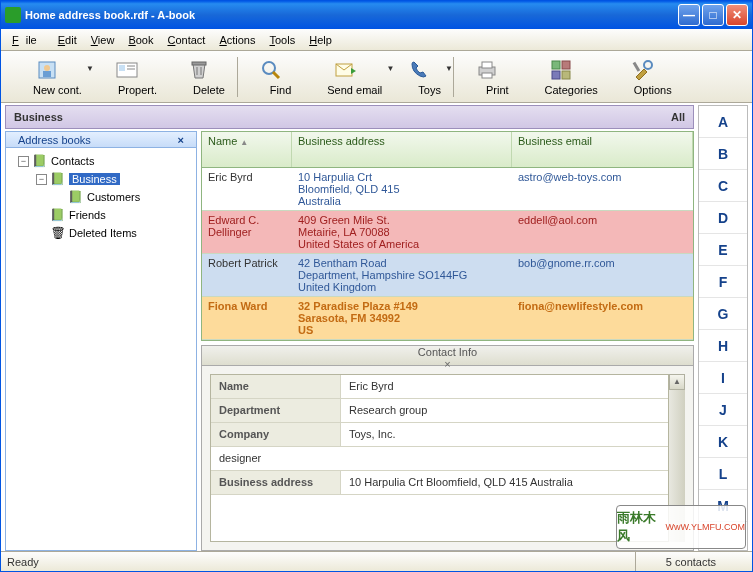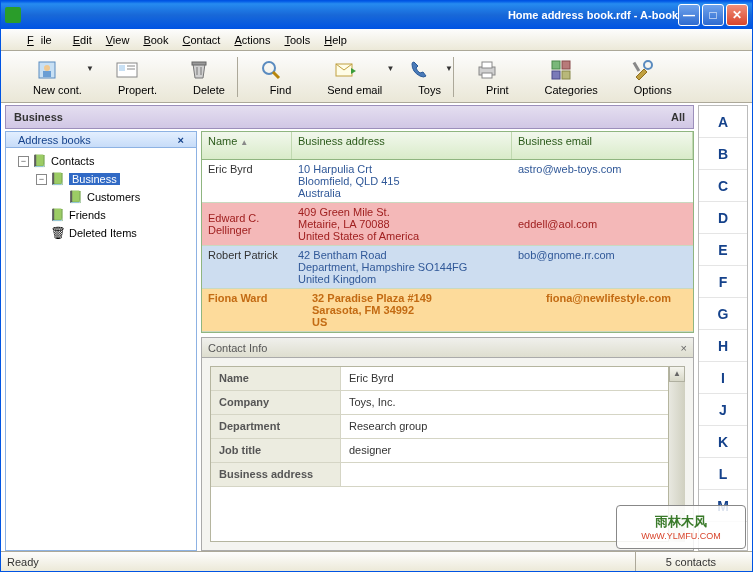--- a/index.html
+++ b/index.html
@@ -1,26 +1,26 @@
 <!DOCTYPE html>
 <html><head>
 <meta charset="utf-8">
 <style>
 * { box-sizing: border-box; margin: 0; padding: 0; font-family: Tahoma, sans-serif; font-size: 11px; }
 body { background: #fff; width: 753px; height: 572px; overflow: hidden; border: 1px solid #0054E3; position: relative; }
 
 .titlebar { height: 28px; background: linear-gradient(to bottom, #0058e6 0%, #268BF0 10%, #1868d8 50%, #0054E3 100%); display: flex; align-items: center; padding: 0 4px; color: white; font-weight: bold; font-size: 12px; }
 .titlebar .app-icon { width: 16px; height: 16px; background: #2a9d2a; border-radius: 2px; margin-right: 4px; display:inline-block; }
-.titlebar .title-text { flex: 1; text-align: right; }
+.titlebar .title-text { flex: 1; }
 .win-btns { display: flex; gap: 2px; }
 .win-btn { width: 22px; height: 22px; border-radius: 3px; border: 1px solid #fff; display: flex; align-items: center; justify-content: center; color: white; font-weight: bold; font-size: 12px; cursor: pointer; }
 .win-min, .win-max { background: linear-gradient(#6fa3ec, #2e6bd0); }
 .win-close { background: linear-gradient(#f08f7a, #d9452c); }
 
-.menubar { height: 22px; background: linear-gradient(#fdfdfd, #ece9d8); border-bottom: 1px solid #aca899; display: flex; align-items: center; padding: 0 19px; }
+.menubar { height: 22px; background: linear-gradient(#fdfdfd, #ece9d8); border-bottom: 1px solid #aca899; display: flex; align-items: center; padding: 0 4px; }
 .menubar span { padding: 2px 7px; cursor: pointer; }
 .menubar span u { text-decoration: underline; }
 
 .toolbar { height: 52px; background: linear-gradient(#fdfdfd, #eae7d7); border-bottom: 1px solid #aca899; display: flex; align-items: center; padding: 2px 4px; }
 .tool { display: flex; flex-direction: column; align-items: center; padding: 2px 8px; cursor: pointer; position: relative; }
 .tool-icon { width: 24px; height: 24px; display: flex; align-items: center; justify-content: center; font-size: 18px; }
 .tool-label { margin-top: 2px; color: #000; padding-left: 20px; }
 .tool-sep { width: 1px; height: 40px; background: #aca899; margin: 0 4px; }
 .tool-drop { position: absolute; right: -4px; top: 8px; font-size: 8px; color: #333; }
 
@@ -39,56 +39,56 @@
 .tree-exp { width: 11px; height: 11px; border: 1px solid #888; font-size: 9px; line-height: 9px; text-align: center; margin-right: 3px; background: #fff; color: #555; }
 .tree-icon { width: 16px; height: 16px; margin-right: 3px; display: inline-flex; align-items: center; justify-content: center; font-size: 12px; }
 .tree-label.selected { background: #316ac5; color: white; padding: 0 3px; }
 .indent-1 { padding-left: 10px; }
 .indent-2 { padding-left: 28px; }
 .indent-3 { padding-left: 46px; }
 
 .content { flex: 1; display: flex; flex-direction: column; margin-left: 4px; }
 
 .grid { border: 1px solid #8fb580; }
-.grid-header { display: flex; background: linear-gradient(#f2f8ed, #d9ebc9); height: 28px; border-bottom: 1px solid #8fb580; }
+.grid-header { display: flex; background: linear-gradient(#f2f8ed, #d9ebc9); height: 36px; border-bottom: 1px solid #8fb580; }
 .grid-header div { padding: 3px 6px; color: #2b5a1a; border-right: 1px solid #c0d8b0; cursor: pointer; }
 .col-name { width: 90px; }
 .col-addr { width: 220px; }
 .col-email { flex: 1; }
 .sort-ind { font-size: 8px; color: #888; margin-left: 3px; }
 
 .grid-body { }
 .grid-row { display: flex; border-bottom: 1px solid #c9d9c0; }
 .grid-row > div { padding: 3px 6px; }
 .row-white { background: #fff; color: #333; }
 .row-white .col-addr, .row-white .col-email { color: #305898; }
-.row-red { background: #f4b8b8; color: #a02020; align-items: center; }
+.row-red { background: #f4b8b8; color: #a02020; }
 .row-blue { background: #cdddf0; color: #333; }
 .row-blue .col-addr, .row-blue .col-email { color: #305898; }
-.row-orange { background: #fddb9b; color: #c36b13; font-weight: bold; gap: 14px; }
+.row-orange { background: #fddb9b; color: #c36b13; font-weight: bold; }
 
 .alpha-bar { position: absolute; right: 4px; top: 104px; bottom: 20px; width: 50px; background: #fff; border: 1px solid #bbb; }
 .alpha-bar div { height: 32px; display: flex; align-items: center; justify-content: center; font-weight: bold; color: #15428b; font-size: 14px; cursor: pointer; border-bottom: 1px solid #e5e5e5; }
 
 .detail-panel { border: 1px solid #aaa; margin-top: 4px; flex: 1; display: flex; flex-direction: column; background: #f4f4f0; min-height: 0; }
-.detail-header { height: 20px; background: linear-gradient(#f0f0ec, #dedecf); display: flex; align-items: center; padding: 0 6px; border-bottom: 1px solid #aaa; color: #555; }
+.detail-header { height: 20px; background: linear-gradient(#f0f0ec, #dedecf); display: flex; align-items: center; padding: 0 18px; border-bottom: 1px solid #aaa; color: #555; flex-direction: column; }
 .detail-header span:first-child { flex: 1; }
 .detail-body { flex: 1; padding: 8px; overflow: hidden; display: flex; }
 .detail-table { border: 1px solid #b5b59f; flex: 1; background: #fff; }
 .detail-row { display: flex; border-bottom: 1px solid #d5d5c5; height: 24px; align-items: stretch; }
 .detail-label { width: 130px; background: #ecece0; padding: 5px 8px; font-weight: bold; color: #555; border-right: 1px solid #d5d5c5; }
 .detail-value { flex: 1; padding: 5px 8px; color: #333; }
 .detail-scroll { width: 16px; background: linear-gradient(to right, #e8e8e0, #d0d0c0); }
 .scroll-btn { height: 16px; background: linear-gradient(#f5f5ee, #d8d8c8); border: 1px solid #b0b0a0; font-size: 8px; text-align: center; line-height: 14px; cursor: pointer; color: #666; }
 
 .statusbar { position: absolute; bottom: 0; left: 0; right: 0; height: 20px; background: linear-gradient(#fdfdfd, #ece9d8); border-top: 1px solid #aca899; display: flex; align-items: center; padding: 0 6px; color: #333; }
 .statusbar .status-left { flex: 1; }
 .statusbar .status-right { padding: 0 30px; border-left: 1px solid #aca899; height: 100%; display: flex; align-items: center; }
 
-.watermark { position: absolute; right: 6px; bottom: 22px; width: 130px; height: 44px; background: rgba(255,255,255,0.85); border: 1px solid #888; border-radius: 4px; display: flex; flex-direction: column; align-items: center; justify-content: center; font-size: 10px; color: #3a7a2a; pointer-events: none; }
+.watermark { position: absolute; right: 6px; bottom: 22px; width: 130px; height: 44px; background: rgba(255,255,255,0.85); border: 1px solid #888; border-radius: 4px; display: flex; flex-direction: row; align-items: center; justify-content: center; font-size: 10px; color: #3a7a2a; pointer-events: none; }
 .watermark .wm1 { font-size: 13px; font-weight: bold; }
 .watermark .wm2 { color: #d9452c; font-size: 9px; }
 
 svg { display: block; }
 </style>
 </head>
 <body>
 
 <div class="titlebar">
   <span class="app-icon"></span>
@@ -303,33 +303,33 @@
         <span>Contact Info</span>
         <span style="cursor:pointer;color:#666">×</span>
       </div>
       <div class="detail-body">
         <div class="detail-table">
           <div class="detail-row">
             <div class="detail-label">Name</div>
             <div class="detail-value">Eric Byrd</div>
           </div>
           <div class="detail-row">
+            <div class="detail-label">Department</div>
+            <div class="detail-value">Research group</div>
+          </div>
+          <div class="detail-row">
             <div class="detail-label">Company</div>
             <div class="detail-value">Toys, Inc.</div>
           </div>
           <div class="detail-row">
-            <div class="detail-label">Department</div>
-            <div class="detail-value">Research group</div>
-          </div>
-          <div class="detail-row">
-            <div class="detail-label">Job title</div>
             <div class="detail-value">designer</div>
           </div>
           <div class="detail-row">
             <div class="detail-label">Business address</div>
+            <div class="detail-value">10 Harpulia Crt Bloomfield, QLD 415 Australia</div>
           </div>
         </div>
         <div class="detail-scroll">
           <div class="scroll-btn">▲</div>
         </div>
       </div>
     </div>
   </div>
 </div>
 

